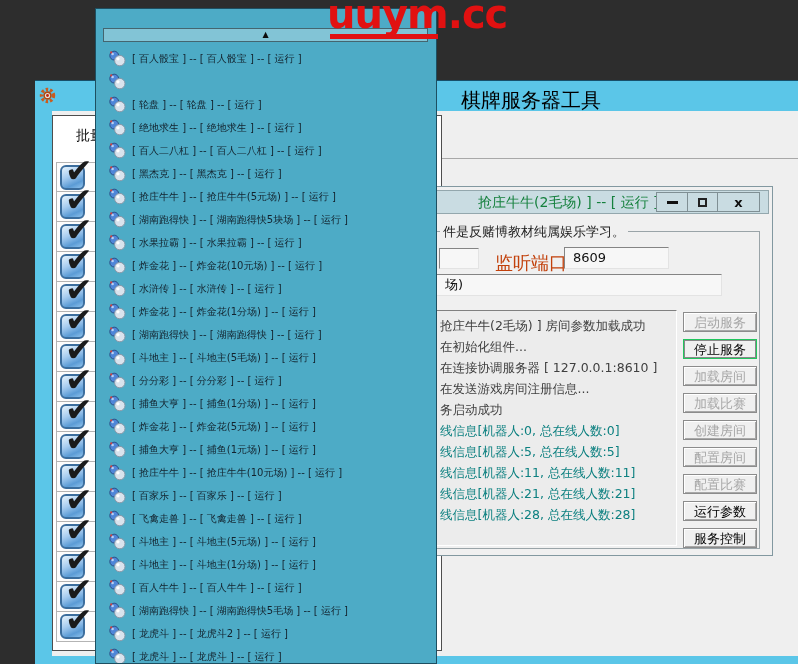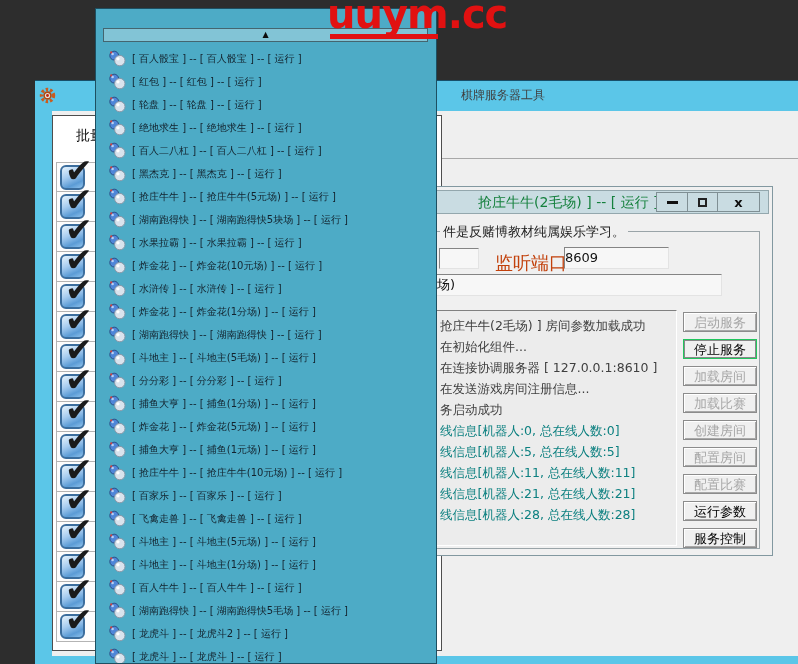--- a/index.html
+++ b/index.html
@@ -8,21 +8,21 @@
   }
   *{margin:0;padding:0;box-sizing:border-box;}
   body{font-family:"DejaVu Sans","Liberation Sans",sans-serif;}
   #stage{position:relative;width:798px;height:664px;overflow:hidden;background:var(--desktop);}
 
   
   .main-window{position:absolute;left:35px;top:80px;width:763px;height:584px;
     background:var(--titlebar);border-top:1px solid #17506b;}
   .win-titlebar{position:absolute;left:0;top:0;width:100%;height:30px;}
   .win-gear{position:absolute;left:4px;top:6px;width:17px;height:17px;}
-  .win-title{position:absolute;left:426px;top:6px;font-size:12px;color:#404040;white-space:nowrap;}
+  .win-title{position:absolute;left:426px;top:6px;font-size:20px;color:#000000;white-space:nowrap;}
   .client{position:absolute;left:17px;top:30px;width:746px;height:545px;background:var(--client);}
   .sep-line{position:absolute;left:0;top:47px;width:100%;height:1px;background:#a8a8a8;}
 
   
   .left-panel{position:absolute;left:0;top:4px;width:390px;height:536px;background:#fff;border:1px solid #4e4e4e;}
   .batch-label{position:absolute;left:23px;top:11px;font-size:14px;color:#111;}
   .cb-grid{position:absolute;left:3px;top:46px;width:380px;}
   .cb-row{position:relative;width:70px;height:30px;background:#fdfdfd;border:1px solid #b4b4b4;border-top:none;}
   .cb-row:first-child{border-top:1px solid #b4b4b4;}
   .cb-box{position:absolute;left:3px;top:2px;width:25px;height:25px;border-radius:6px;
@@ -39,21 +39,21 @@
   .iw-btn{width:30px;height:100%;display:flex;align-items:center;justify-content:center;border-left:1px solid #7f8f94;}
   .iw-btn:first-child{border-left:none;}
   .min-bar{width:11px;height:3px;background:#111;}
   .max-box{width:9px;height:9px;border:2px solid #222;}
   .close-x{font-size:13px;font-weight:bold;color:#111;line-height:1;}
   .iw-btn.close{width:42px;}
 
   .groupbox{position:absolute;left:8px;top:44px;width:331px;height:318px;border:1px solid #9aa4a8;}
   .gb-caption{position:absolute;left:10px;top:-9px;background:#f0f0f0;padding:0 3px;font-size:13px;color:#222;white-space:nowrap;}
   .tb{position:absolute;background:#f7f7f7;border:1px solid #848484;border-right-color:#e3e3e3;border-bottom-color:#e3e3e3;
-    font-size:13px;color:#111;line-height:19px;padding-left:0;white-space:nowrap;overflow:hidden;}
+    font-size:13px;color:#111;line-height:19px;padding-left:8px;white-space:nowrap;overflow:hidden;}
   .tb-prefix{left:9px;top:16px;width:40px;height:21px;}
   .port-label{position:absolute;left:65px;top:19px;font-size:18px;color:#c2410c;white-space:nowrap;}
   .tb-port{left:134px;top:15px;width:105px;height:22px;}
   .tb-room{left:6px;top:42px;width:286px;height:22px;}
 
   .log{position:absolute;left:6px;top:78px;width:241px;height:236px;background:#ececec;
     border:1px solid #808080;border-right-color:#fff;border-bottom-color:#fff;
     overflow:hidden;padding:4px 0 9px 3px;}
   .log-line{font-size:12.5px;line-height:21px;white-space:nowrap;}
   .log-line.dark{color:var(--darktext);}
@@ -250,21 +250,20 @@
           <span class="dd-label">[ 百人骰宝 ] -- [ 百人骰宝 ] -- [ 运行 ]</span>
         </div>
         <div class="dd-item">
           <svg class="dd-icon" viewBox="0 0 17 17">
             <circle cx="5.2" cy="5.6" r="4.4" fill="#4f86d8" stroke="#2b4f86" stroke-width="1"></circle>
             <circle cx="3.6" cy="4" r="1.3" fill="#b9d2f5"></circle>
             <circle cx="2.2" cy="2.4" r="1.1" fill="#d04040"></circle>
             <circle cx="10.8" cy="10.6" r="5.2" fill="#d9e3ed" stroke="#8a98a8" stroke-width="1"></circle>
             <circle cx="9" cy="8.8" r="1.6" fill="#ffffff"></circle>
           </svg>
-          <span class="dd-label">[ 红包 ] -- [ 红包 ] -- [ 运行 ]</span>
         </div>
         <div class="dd-item">
           <svg class="dd-icon" viewBox="0 0 17 17">
             <circle cx="5.2" cy="5.6" r="4.4" fill="#4f86d8" stroke="#2b4f86" stroke-width="1"></circle>
             <circle cx="3.6" cy="4" r="1.3" fill="#b9d2f5"></circle>
             <circle cx="2.2" cy="2.4" r="1.1" fill="#d04040"></circle>
             <circle cx="10.8" cy="10.6" r="5.2" fill="#d9e3ed" stroke="#8a98a8" stroke-width="1"></circle>
             <circle cx="9" cy="8.8" r="1.6" fill="#ffffff"></circle>
           </svg>
           <span class="dd-label">[ 轮盘 ] -- [ 轮盘 ] -- [ 运行 ]</span>

